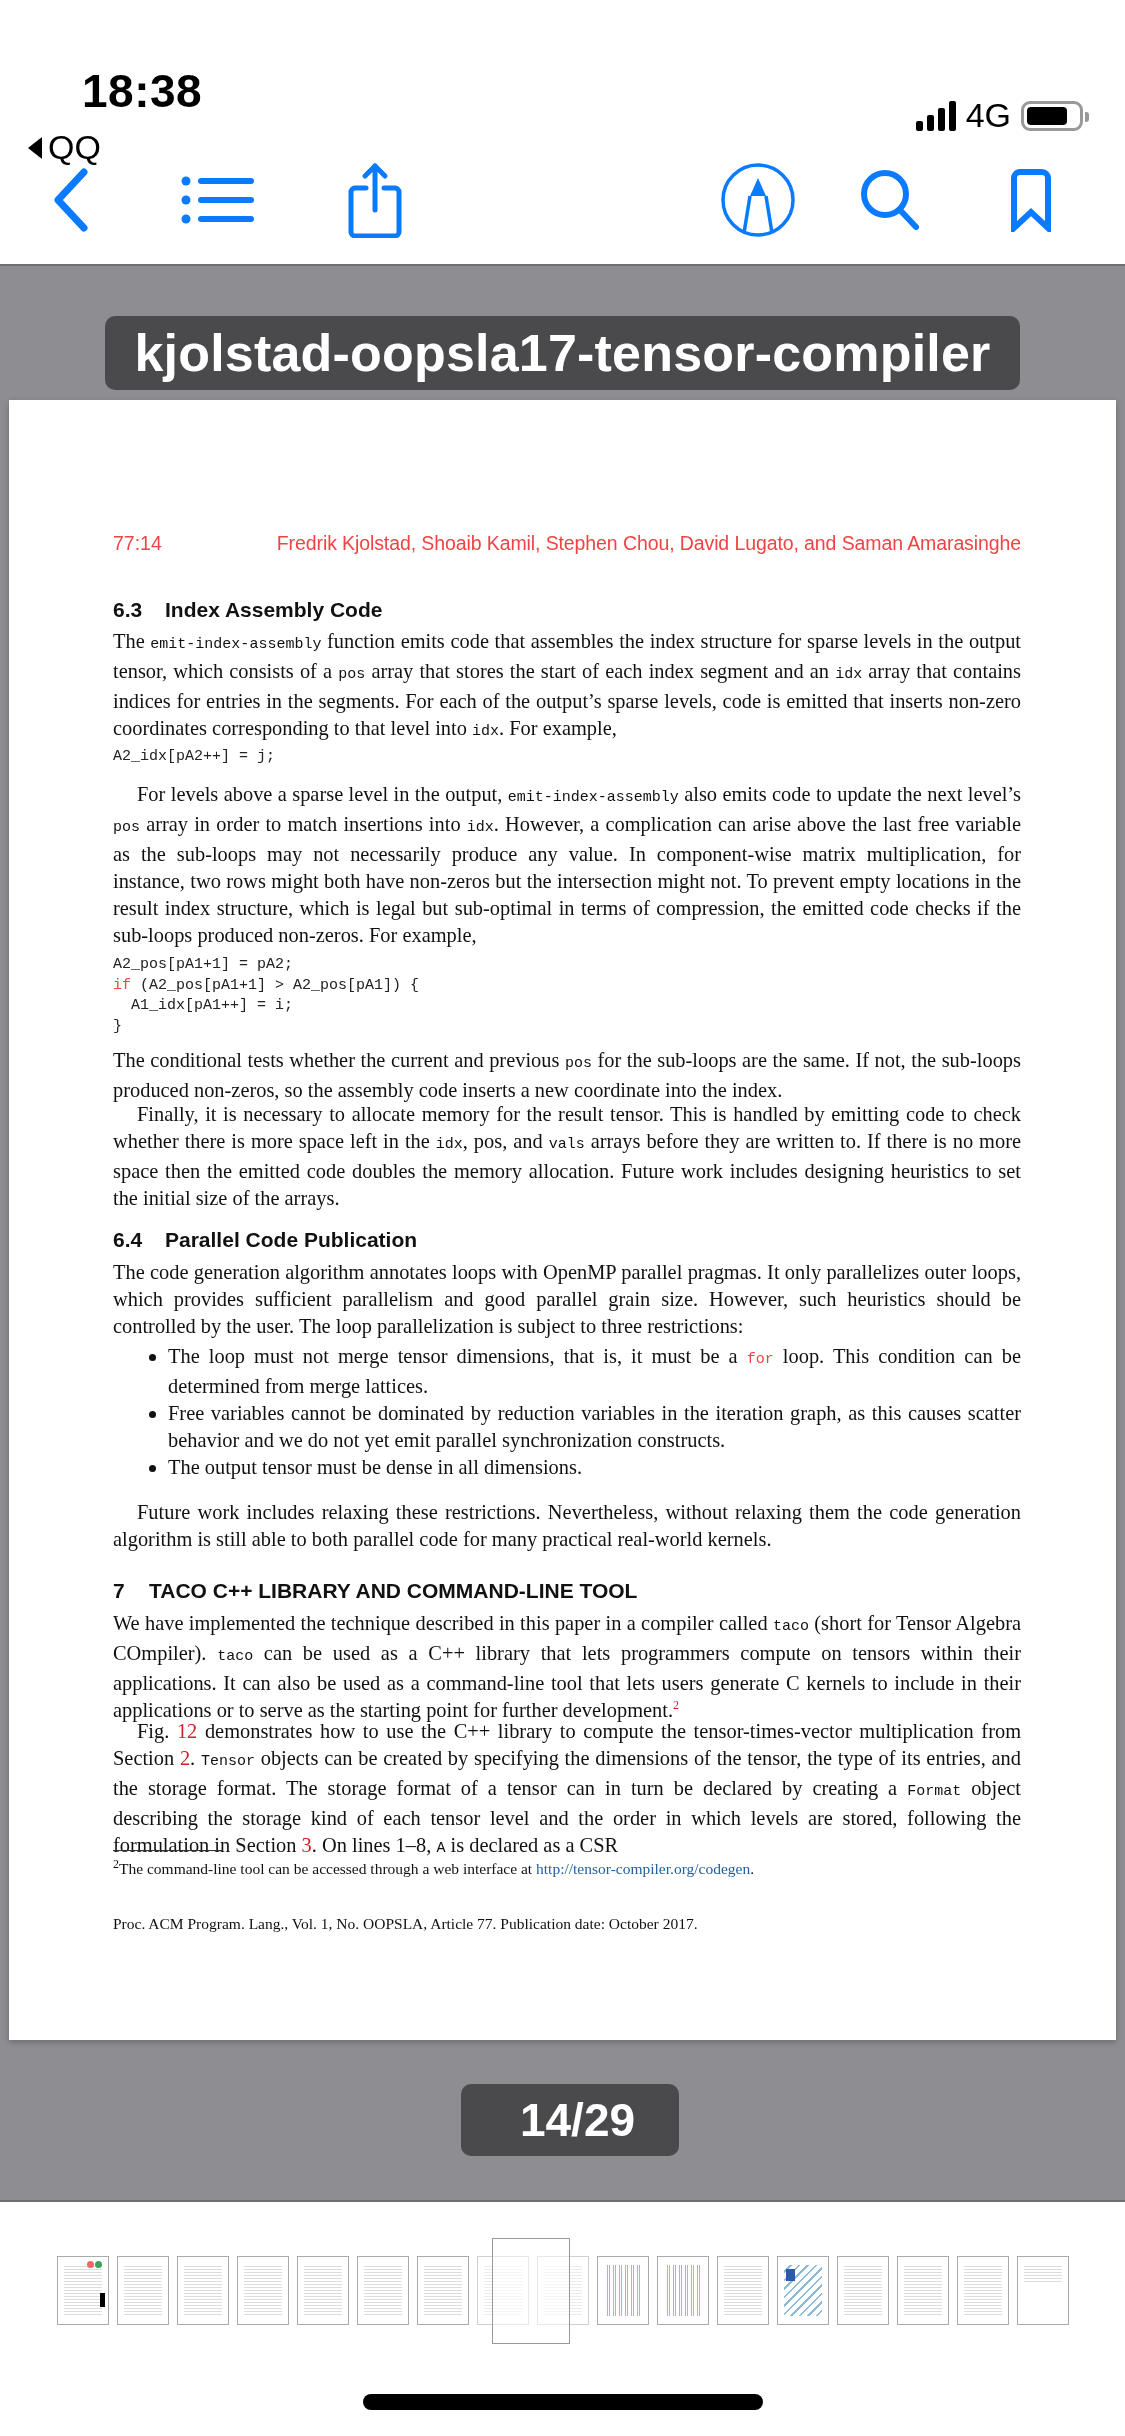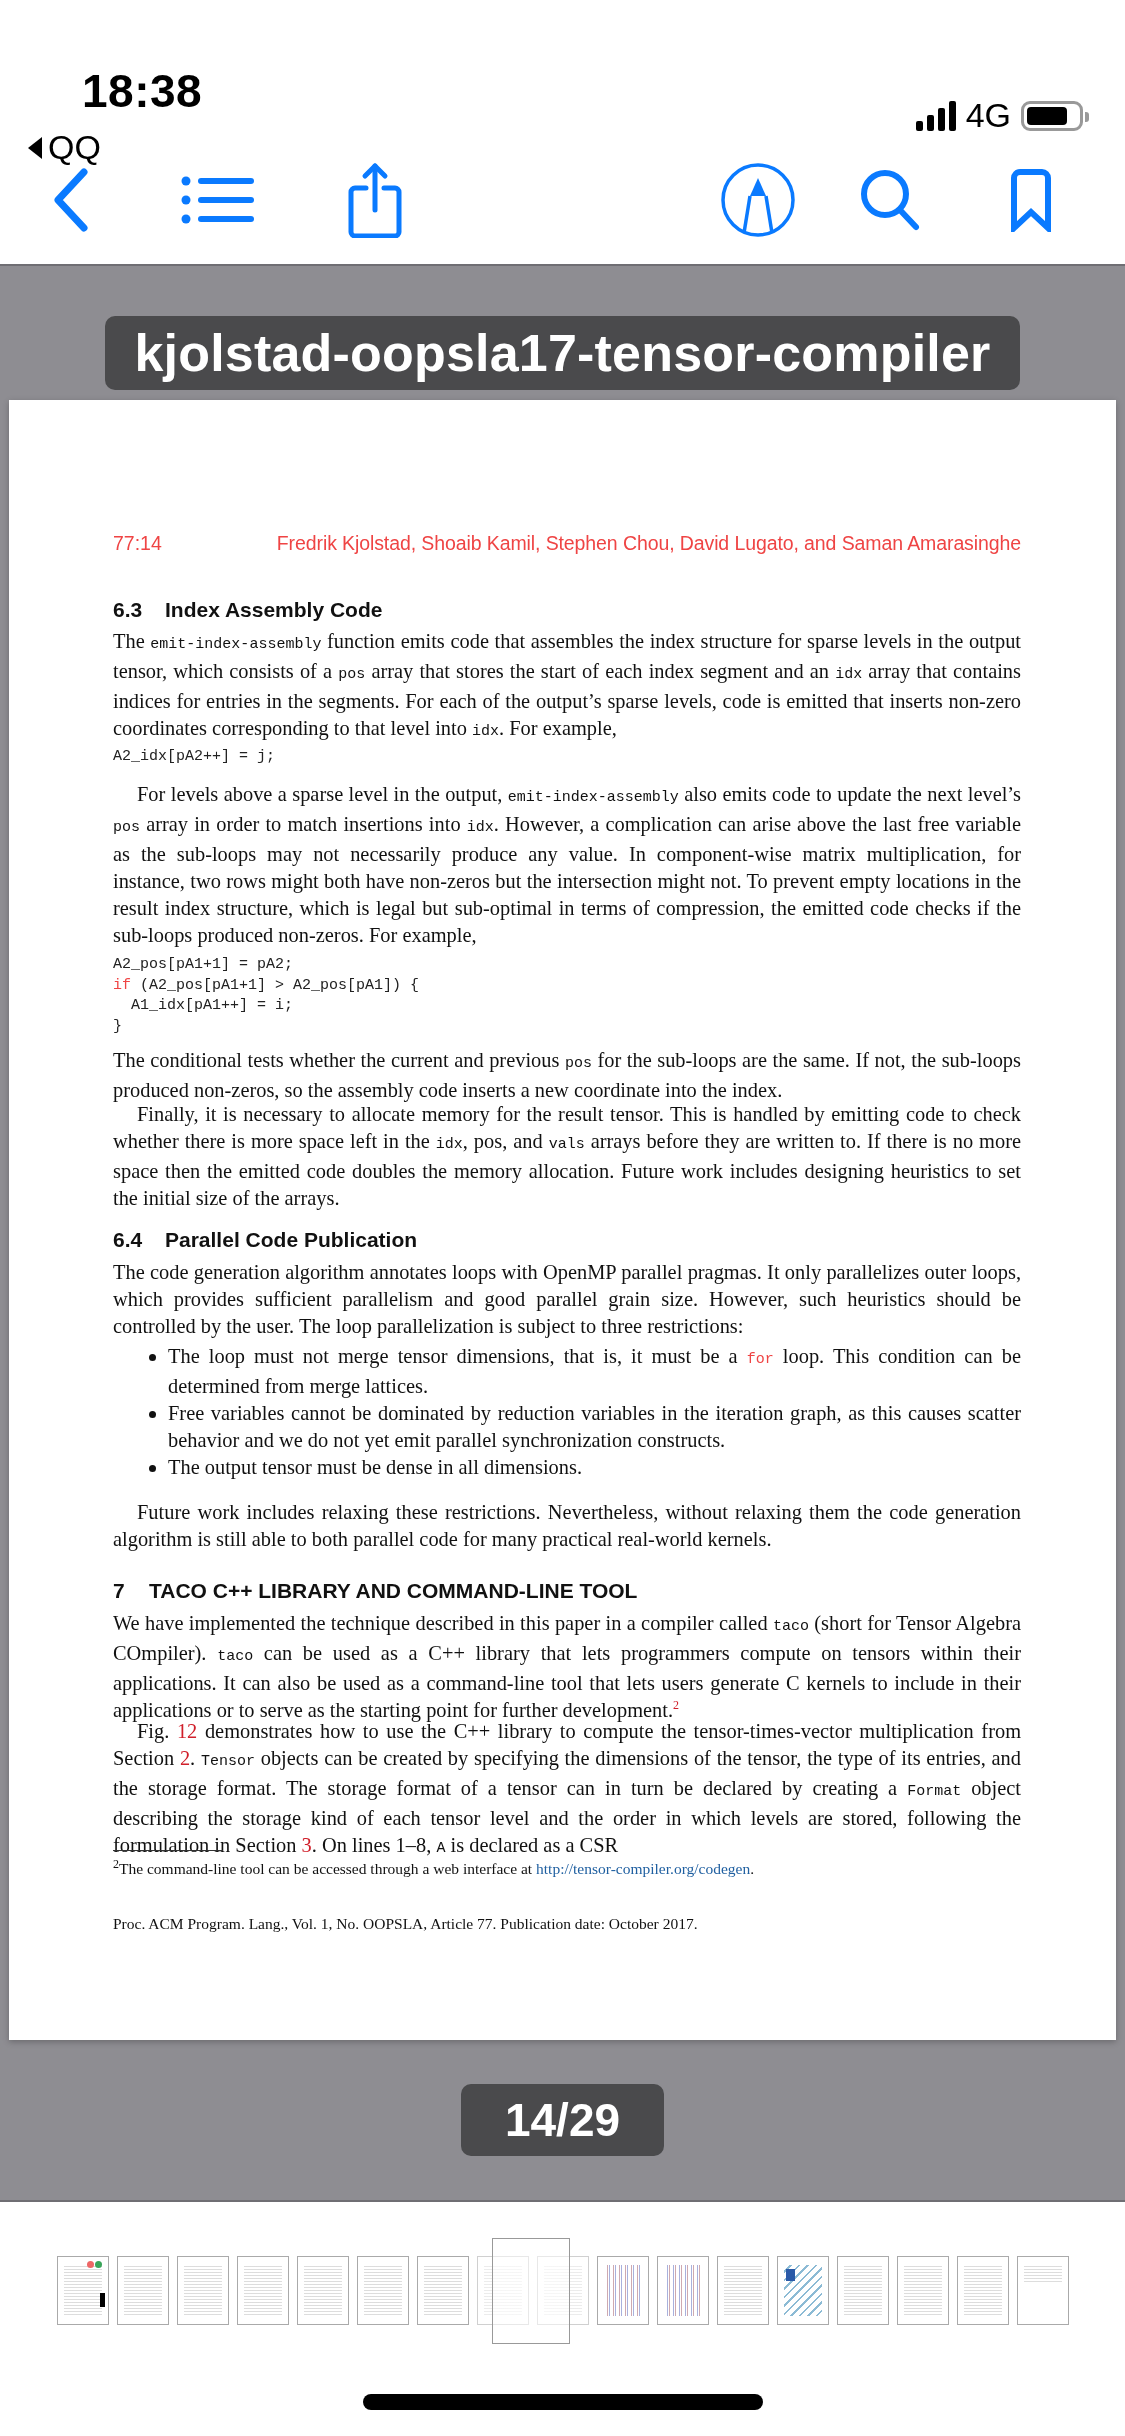--- a/index.html
+++ b/index.html
@@ -22,21 +22,21 @@
 
   
   .toolbar { position: absolute; left: 0; top: 140px; width: 1125px; height: 120px; }
   .tb-btn { position: absolute; top: 0; height: 120px; display: flex; align-items: center; justify-content: center; cursor: pointer; }
   .tb-btn svg { display: block; }
 
   
   .viewer { position: absolute; left: 0; top: 264px; width: 1125px; height: 1938px; background: #8e8d92; border-top: 2px solid #6f6e73; border-bottom: 2px solid #6f6e73; box-sizing: border-box; }
   .title-pill { position: absolute; left: 105px; top: 50px; width: 915px; height: 74px; background: #4a4a4c; border-radius: 10px; color: #fff; font-size: 52px; font-weight: bold; text-align: center; line-height: 74px; letter-spacing: 0.2px; }
   .page { position: absolute; left: 9px; top: 134px; width: 1107px; height: 1640px; background: #fff; box-shadow: 0 2px 6px rgba(0,0,0,0.25); }
-  .page-counter { position: absolute; left: 461px; top: 1818px; width: 203px; height: 72px; background: #4a4a4c; border-radius: 10px; color: #fff; font-size: 46px; font-weight: bold; text-align: center; line-height: 72px; }
+  .page-counter { position: absolute; left: 461px; top: 1818px; width: 203px; height: 72px; background: #4a4a4c; border-radius: 10px; color: #fff; font-size: 46px; font-weight: bold; text-align: center; line-height: 72px; padding-left: 15px; }
 
   
   .paper { position: absolute; left: 104px; top: 0; width: 908px; font-family: "Liberation Serif", serif; color: #111; font-size: 20.4px; line-height: 27px; }
   .running-head { position: absolute; top: 130px; left: 0; width: 908px; font-family: "Liberation Sans", sans-serif; font-size: 19.5px; color: #ef4444; display: flex; }
   .running-head .pgno { width: 90px; }
   .running-head .authors { flex: 1; text-align: right; letter-spacing: -0.1px; }
   .sec-head { position: absolute; left: 0; font-family: "Liberation Sans", sans-serif; font-weight: bold; font-size: 21px; color: #111; }
   .sec-head .num { display: inline-block; width: 52px; }
   .para { position: absolute; left: 0; width: 908px; text-align: justify; }
   .para .indent { display: inline-block; width: 24px; }

